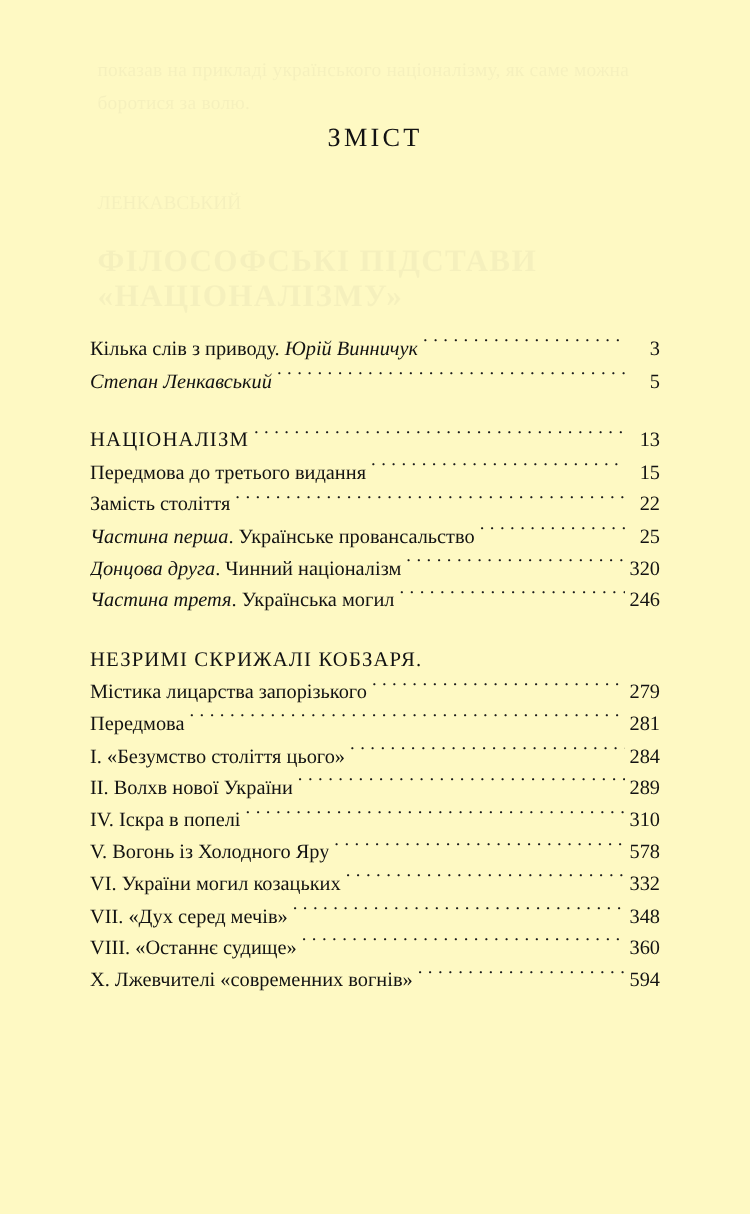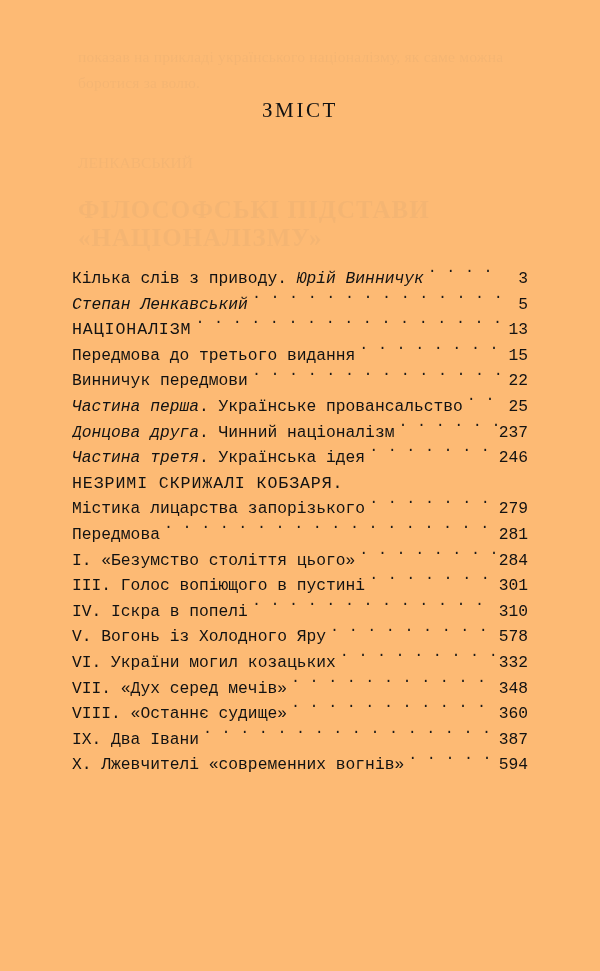--- a/index.html
+++ b/index.html
@@ -13,21 +13,21 @@
     font-family: "Liberation Serif", serif;
     color: #121212;
     overflow: hidden;
     position: relative;
   }
   .page {
     position: relative;
     width: 600px;
     height: 971px;
     box-sizing: border-box;
-    background: #fdba74;
+    background: #fef9c3;
   }
   
   .ghost {
     position: absolute;
     left: 0;
     top: 0;
     width: 600px;
     height: 971px;
     pointer-events: none;
     opacity: 0.055;
@@ -74,23 +74,22 @@
 
   .toc {
     position: absolute;
     left: 72px;
     top: 266px;
     width: 456px;
   }
 
   .block {
     margin: 0;
-    font-family: Liberation Mono, monospace;
-  }
-  .block.gap-lg { }
+  }
+  .block.gap-lg { margin-top: 22px; }
 
   .entry {
     display: flex;
     align-items: baseline;
     font-size: 16.3px;
     line-height: 25.6px;
     white-space: nowrap;
   }
   .entry .etext {
     flex: 0 0 auto;
@@ -178,39 +177,39 @@
         <span class="epage">13</span>
       </div>
 
       <div class="entry">
         <span class="etext">Передмова до третього видання</span>
         <span class="leader"></span>
         <span class="epage">15</span>
       </div>
 
       <div class="entry">
-        <span class="etext">Винничук передмови</span>
+        <span class="etext">Замість століття</span>
         <span class="leader"></span>
         <span class="epage">22</span>
       </div>
 
       <div class="entry">
         <span class="etext"><span class="ital">Частина перша</span><span>. Українське провансальство</span></span>
         <span class="leader"></span>
         <span class="epage">25</span>
       </div>
 
       <div class="entry">
         <span class="etext"><span class="ital">Донцова друга</span><span>. Чинний націоналізм</span></span>
         <span class="leader"></span>
-        <span class="epage">237</span>
-      </div>
-
-      <div class="entry">
-        <span class="etext"><span class="ital">Частина третя</span><span>. Українська ідея</span></span>
+        <span class="epage">320</span>
+      </div>
+
+      <div class="entry">
+        <span class="etext"><span class="ital">Частина третя</span><span>. Українська могил</span></span>
         <span class="leader"></span>
         <span class="epage">246</span>
       </div>
 
     </div>
 
     <div class="block gap-lg">
 
       <div class="entry noleader">
         <span class="etext caps">НЕЗРИМІ СКРИЖАЛІ КОБЗАРЯ.</span>
@@ -229,26 +228,26 @@
         <span class="leader"></span>
         <span class="epage">281</span>
       </div>
 
       <div class="entry">
         <span class="etext">I. «Безумство століття цього»</span>
         <span class="leader"></span>
         <span class="epage">284</span>
       </div>
 
-
-      <div class="entry">
-        <span class="etext">III. Голос вопіющого в пустині</span>
-        <span class="leader"></span>
-        <span class="epage">301</span>
-      </div>
+      <div class="entry">
+        <span class="etext">II. Волхв нової України</span>
+        <span class="leader"></span>
+        <span class="epage">289</span>
+      </div>
+
 
       <div class="entry">
         <span class="etext">IV. Іскра в попелі</span>
         <span class="leader"></span>
         <span class="epage">310</span>
       </div>
 
       <div class="entry">
         <span class="etext">V. Вогонь із Холодного Яру</span>
         <span class="leader"></span>
@@ -266,25 +265,20 @@
         <span class="leader"></span>
         <span class="epage">348</span>
       </div>
 
       <div class="entry">
         <span class="etext">VIII. «Останнє судище»</span>
         <span class="leader"></span>
         <span class="epage">360</span>
       </div>
 
-      <div class="entry">
-        <span class="etext">IX. Два Івани</span>
-        <span class="leader"></span>
-        <span class="epage">387</span>
-      </div>
 
       <div class="entry">
         <span class="etext">X. Лжевчителі «современних вогнів»</span>
         <span class="leader"></span>
         <span class="epage">594</span>
       </div>
 
     </div>
 
   </div>

